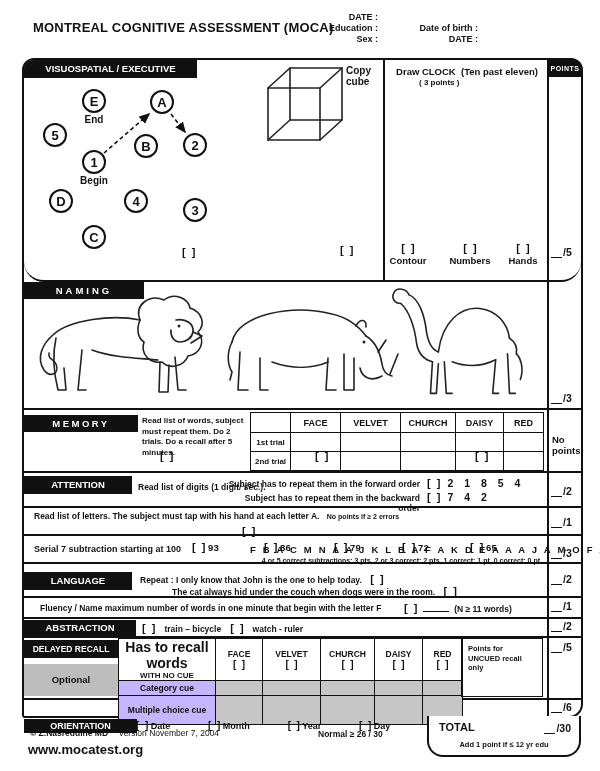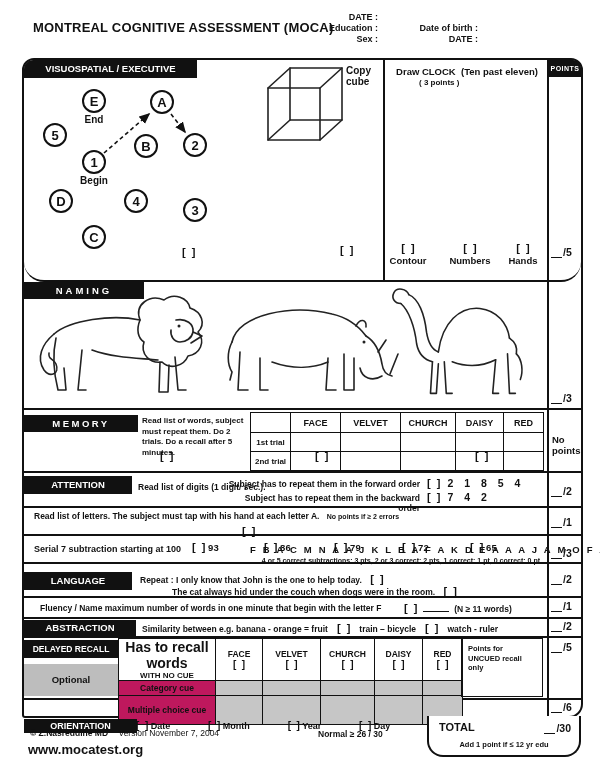--- a/index.html
+++ b/index.html
@@ -33,21 +33,21 @@
   .clock-item{position:absolute;top:182px;text-align:center;}
   .clock-item .cb{display:block;font-size:11px;}
   .clock-item .lab{display:block;font-size:9.5px;font-weight:bold;margin-top:1px;}
   
   table{border-collapse:collapse;position:absolute;table-layout:fixed;}
   td{border:1.5px solid #111;padding:0;font-weight:bold;text-align:center;vertical-align:middle;box-sizing:border-box;}
   .mem-table td{font-size:9px;}
   .mem-table .trial{font-size:8px;}
   .dr-table td{font-size:8.5px;}
   .gray{background:#c6c6c6;}
-  .cuelbl{font-size:7.5px;background:#be185d;}
+  .cuelbl{font-size:7.5px;background:#c4b5fd;}
   
   .att-line{position:absolute;left:204px;display:flex;align-items:baseline;gap:7px;}
   .att-line .lbl{display:inline-block;width:192px;text-align:right;font-weight:bold;font-size:8.5px;}
   .digits{font-weight:bold;font-size:10.5px;letter-spacing:4px;white-space:pre;}
   .letters{font-weight:bold;font-size:9.5px;letter-spacing:2.2px;white-space:pre;}
   .ser-item{position:absolute;top:5px;font-weight:bold;font-size:9.5px;}
   .fl-blank{display:inline-block;width:26px;height:8px;border-bottom:1.5px solid #111;margin:0 3px;}
   
   .total-box{position:absolute;left:427px;top:716px;width:154px;height:41px;border:2.5px solid #111;
              border-top:none;border-radius:0 0 16px 16px;box-sizing:border-box;background:#fff;}
@@ -262,21 +262,20 @@
       <div class="abs" style="left:380px;top:4px;font-weight:bold;font-size:8.5px;">
         <span class="cb">[&nbsp;&nbsp;]</span>
         <span class="fl-blank"></span>
         <span>(N ≥ 11 words)</span>
       </div>
     </div>
 
     <div class="sec" style="top:559px;height:19px;">
       <div class="hdr" style="left:0;top:1px;width:112px;height:16px;line-height:16px;font-size:9.5px;">ABSTRACTION</div>
       <div class="abs" style="left:118px;top:3px;display:flex;gap:9px;align-items:baseline;font-weight:bold;font-size:8.5px;">
-        <span>Similarity between e.g. banana - orange = fruit</span>
         <span class="cb">[&nbsp;&nbsp;]</span>
         <span>train – bicycle</span>
         <span class="cb">[&nbsp;&nbsp;]</span>
         <span>watch - ruler</span>
       </div>
     </div>
 
     <div class="sec" style="top:578px;height:62px;">
       <div class="hdr" style="left:0;top:2px;width:94px;height:18px;line-height:18px;font-size:8.5px;">DELAYED RECALL</div>
       <div class="abs" style="left:0;top:26px;width:94px;height:32px;background:#bdbdbd;text-align:center;line-height:32px;font-weight:bold;font-size:9.5px;">Optional</div>

